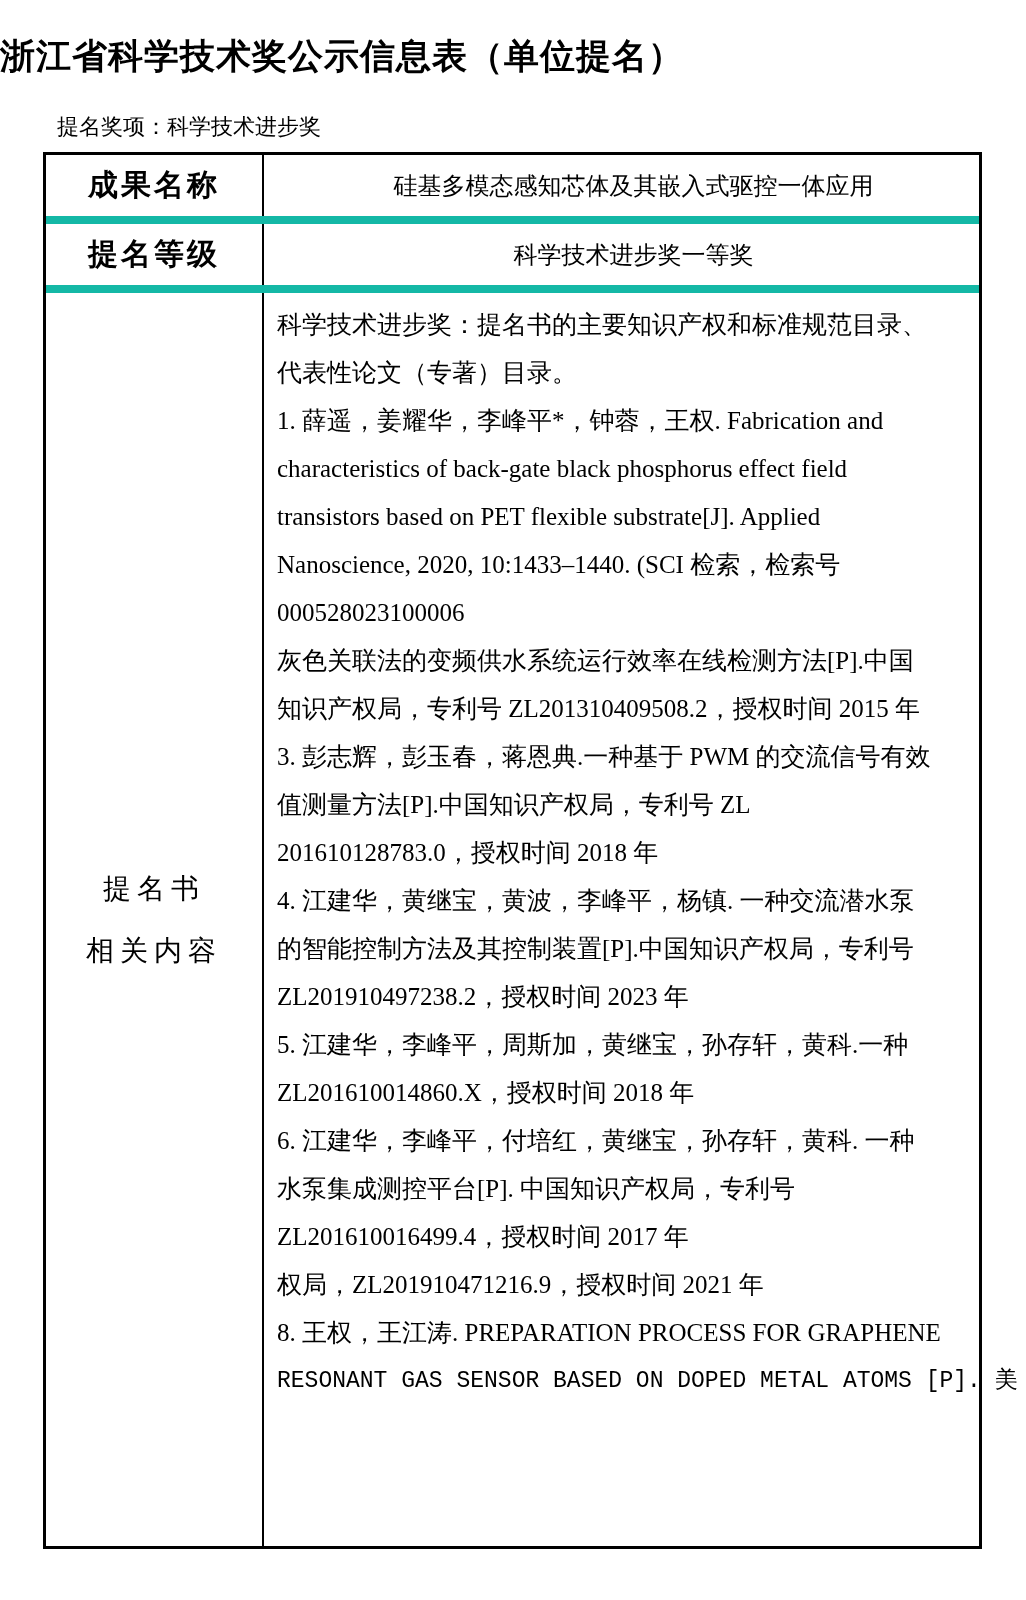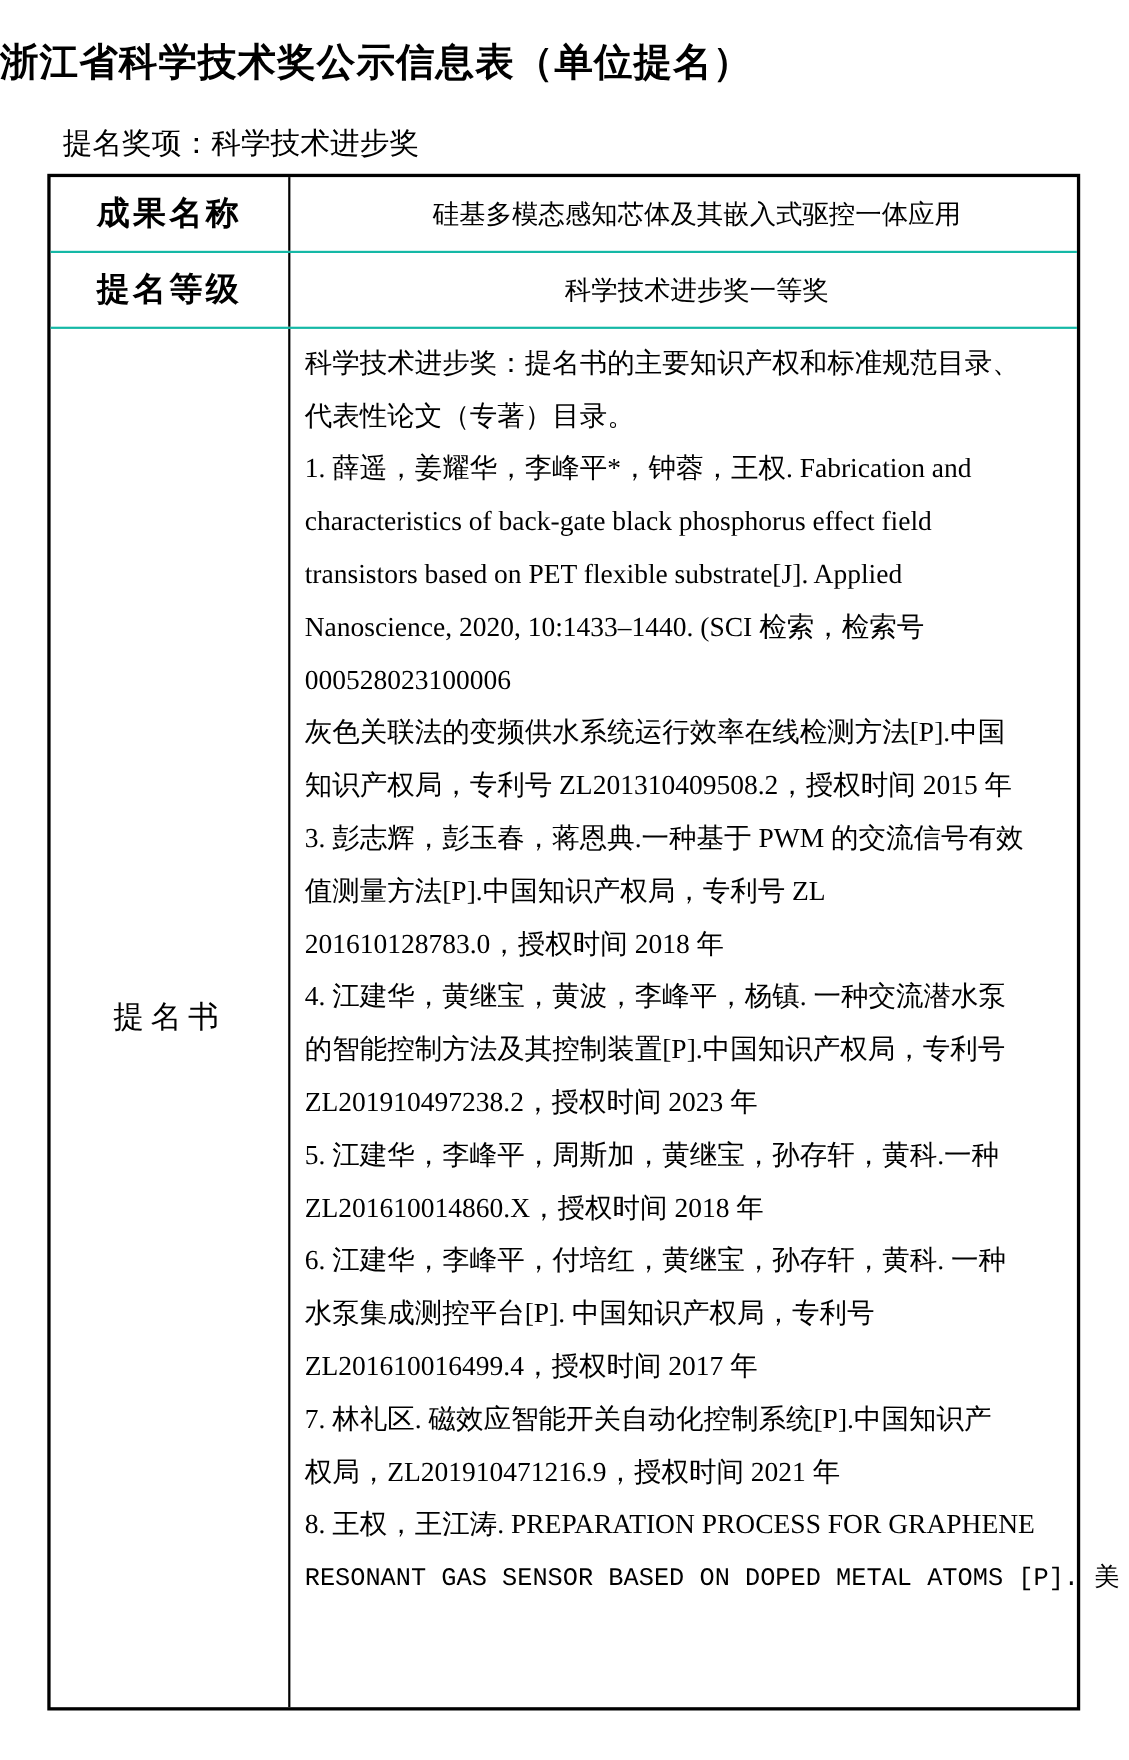--- a/index.html
+++ b/index.html
@@ -14,32 +14,32 @@
   .doc-title {
     margin-top: 33px;
     text-align: left;
     font-size: 35px;
     font-weight: 700;
     letter-spacing: 1px;
   }
 
   .award-line {
     margin: 32px 0 10px 57px;
-    font-size: 27px;
+    font-size: 22px;
     font-weight: 400;
     font-family: Liberation Serif, serif;
   }
 
   .info-table {
     margin-left: 43px;
     width: 939px;
     border: 3px solid #000;
   }
 
-  .t-row { display: flex; border-bottom: 2px solid #14b8a6; }
+  .t-row { display: flex; border-bottom: 8px solid #14b8a6; }
   .t-row:last-child { border-bottom: none; }
 
   .label-cell {
     width: 218px;
     min-width: 218px;
     border-right: 2px solid #000;
     display: flex;
     flex-direction: column;
     align-items: center;
     justify-content: center;
@@ -102,20 +102,21 @@
   <div class="t-row row-short">
     <div class="label-cell">
       <span class="label-strong">提名等级</span>
     </div>
     <div class="value-cell">科学技术进步奖一等奖</div>
   </div>
 
   <div class="t-row">
     <div class="label-cell">
       <span class="label-regular">提名书</span>
+      <span class="label-regular">相关内容</span>
     </div>
     <div class="content-cell">
         <div class="content-line">科学技术进步奖：提名书的主要知识产权和标准规范目录、</div>
         <div class="content-line">代表性论文（专著）目录。</div>
         <div class="content-line">1. 薛遥，姜耀华，李峰平*，钟蓉，王权. Fabrication and</div>
         <div class="content-line">characteristics of back-gate black phosphorus effect field</div>
         <div class="content-line">transistors based on PET flexible substrate[J]. Applied</div>
         <div class="content-line">Nanoscience, 2020, 10:1433–1440. (SCI 检索，检索号</div>
         <div class="content-line">000528023100006</div>
         <div class="content-line">灰色关联法的变频供水系统运行效率在线检测方法[P].中国</div>
@@ -124,20 +125,19 @@
         <div class="content-line">值测量方法[P].中国知识产权局，专利号 ZL</div>
         <div class="content-line">201610128783.0，授权时间 2018 年</div>
         <div class="content-line">4. 江建华，黄继宝，黄波，李峰平，杨镇. 一种交流潜水泵</div>
         <div class="content-line">的智能控制方法及其控制装置[P].中国知识产权局，专利号</div>
         <div class="content-line">ZL201910497238.2，授权时间 2023 年</div>
         <div class="content-line">5. 江建华，李峰平，周斯加，黄继宝，孙存轩，黄科.一种</div>
         <div class="content-line">ZL201610014860.X，授权时间 2018 年</div>
         <div class="content-line">6. 江建华，李峰平，付培红，黄继宝，孙存轩，黄科. 一种</div>
         <div class="content-line">水泵集成测控平台[P]. 中国知识产权局，专利号</div>
         <div class="content-line">ZL201610016499.4，授权时间 2017 年</div>
-        <div class="content-line">7. 林礼区. 磁效应智能开关自动化控制系统[P].中国知识产</div>
         <div class="content-line">权局，ZL201910471216.9，授权时间 2021 年</div>
         <div class="content-line">8. 王权，王江涛. PREPARATION PROCESS FOR GRAPHENE</div>
         <div class="content-line caps">RESONANT GAS SENSOR BASED ON DOPED METAL ATOMS [P]. 美</div>
       </div>
   </div>
 
 </div>
 
 </body></html>

